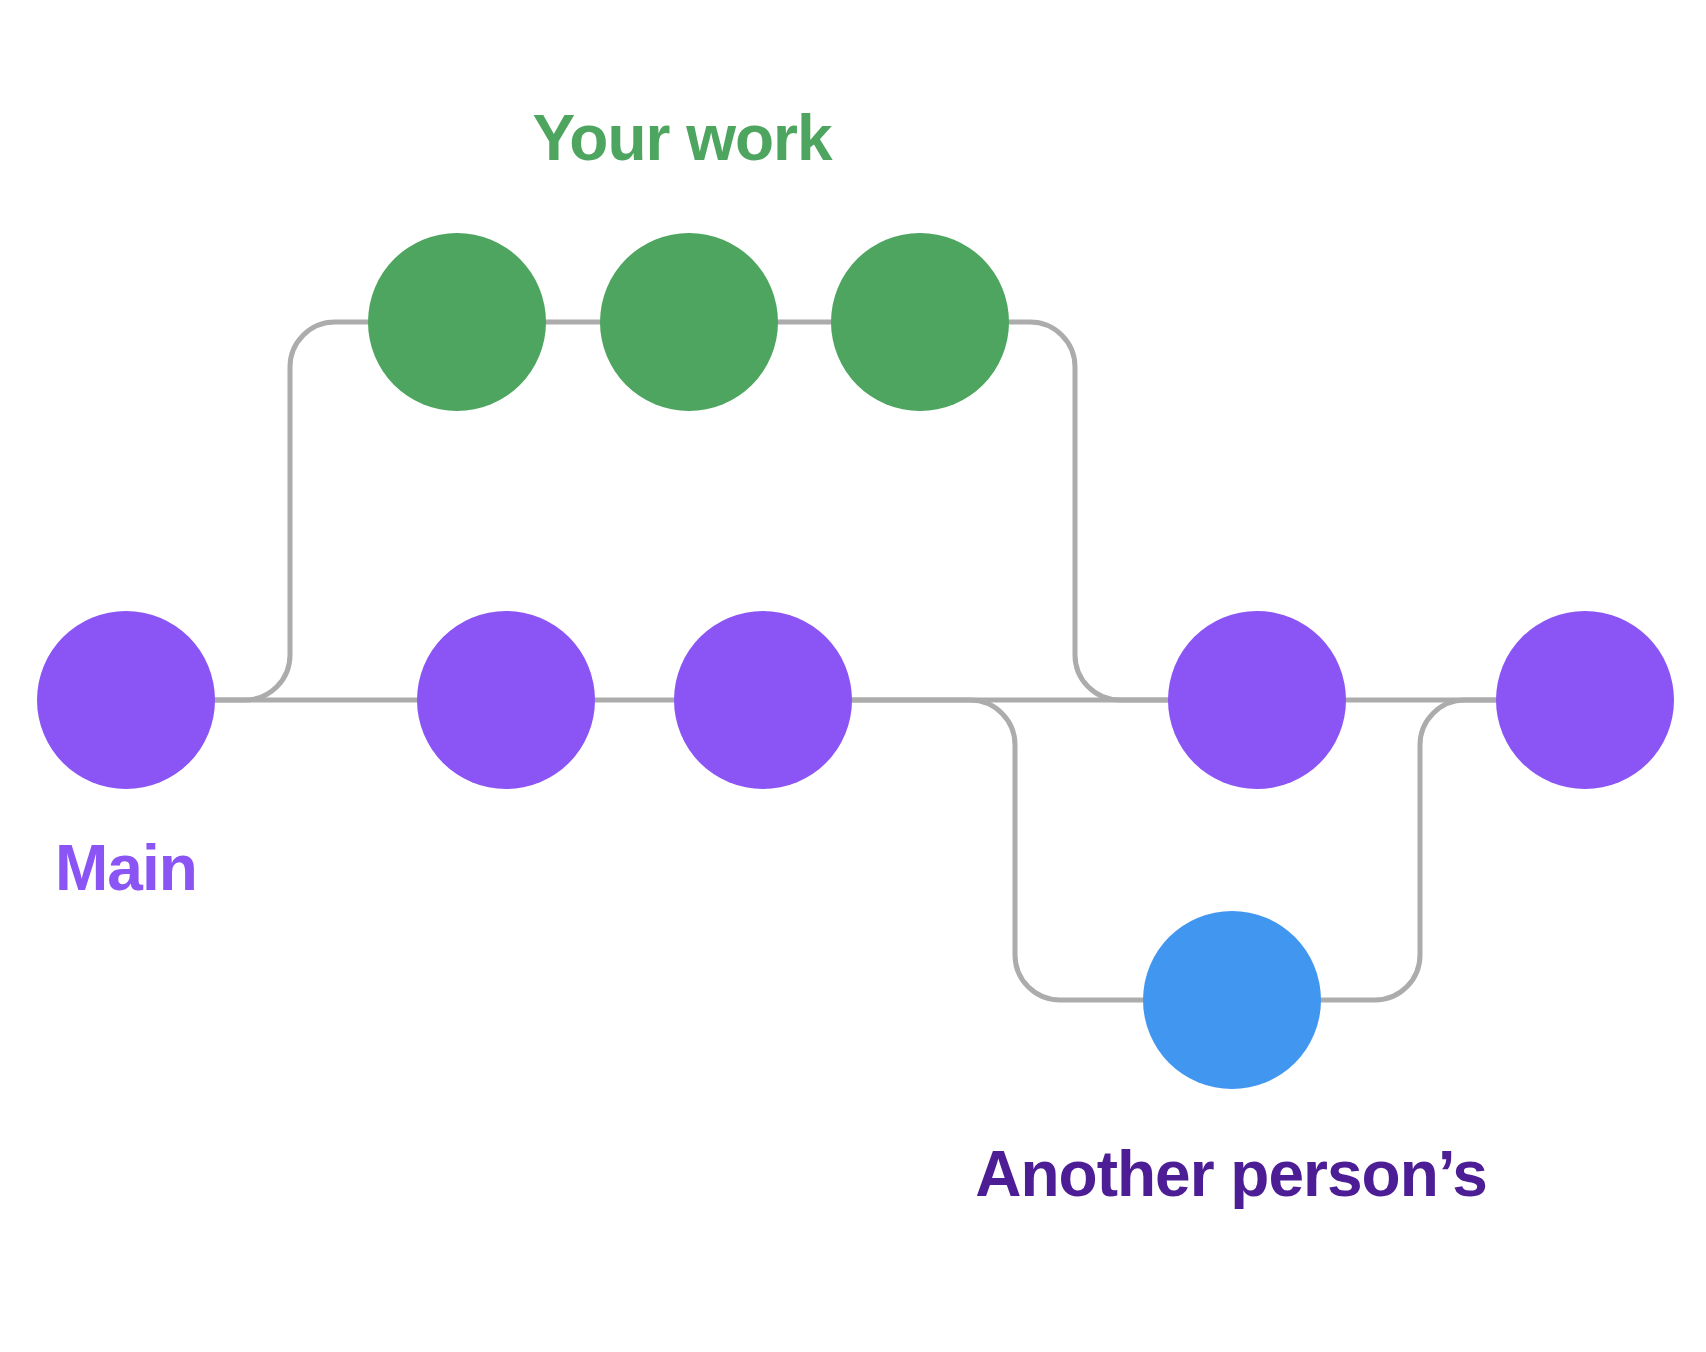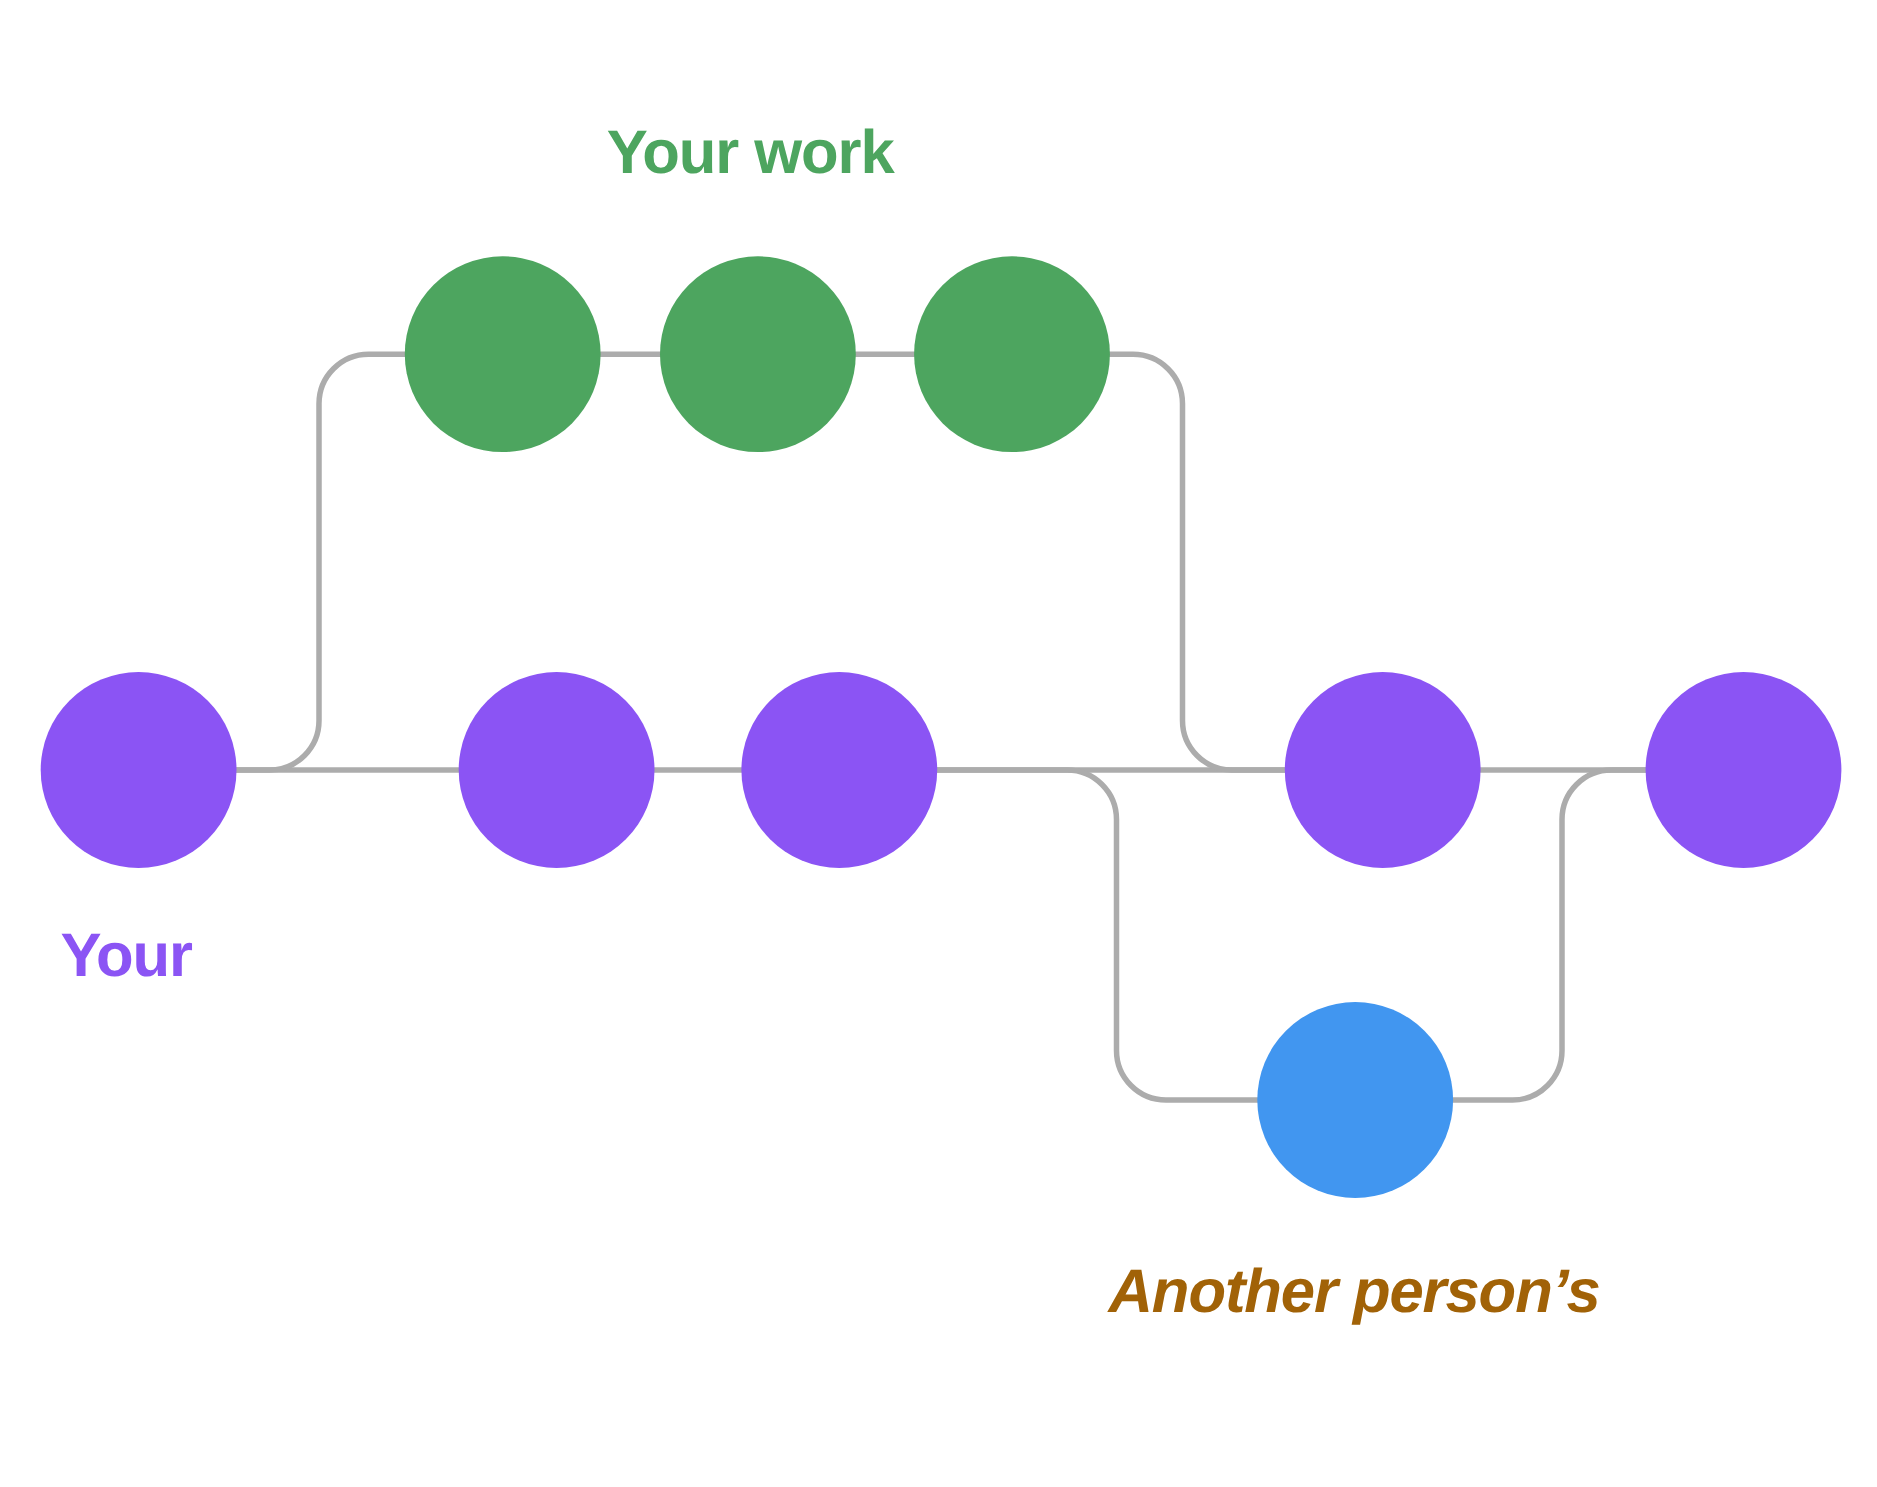--- a/index.html
+++ b/index.html
@@ -24,21 +24,21 @@
     fill: none;
     stroke-linecap: butt;
   }
   .node {
     position: absolute;
     border-radius: 50%;
   }
   .branch-label {
     position: absolute;
     font-weight: 700;
-    font-size: 56px;
+    font-size: 64px;
     letter-spacing: -1px;
     line-height: 80px;
     white-space: nowrap;
   }
   .label-center {
     transform: translateX(-50%);
     text-align: center;
   }
 </style>
 </head>
@@ -59,19 +59,19 @@
       <div class="node" style="left: 1168px; top: 611px; width: 178px; height: 178px; background: rgb(139, 84, 244);"></div>
       <div class="node" style="left: 1496px; top: 611px; width: 178px; height: 178px; background: rgb(139, 84, 244);"></div>
       <div class="node" style="left: 368px; top: 233px; width: 178px; height: 178px; background: rgb(77, 165, 95);"></div>
       <div class="node" style="left: 600px; top: 233px; width: 178px; height: 178px; background: rgb(77, 165, 95);"></div>
       <div class="node" style="left: 831px; top: 233px; width: 178px; height: 178px; background: rgb(77, 165, 95);"></div>
       <div class="node" style="left: 1143px; top: 911px; width: 178px; height: 178px; background: rgb(65, 150, 240);"></div>
     </div>
 
   <div class="branch-label label-center" style="left: 682px; top: 98px; color: rgb(77, 165, 95);">Your work</div>
 
-  <div class="branch-label" style="left: 55px; top: 828px; color: rgb(139, 84, 244);">Your</div>
+  <div class="branch-label" style="left: 55px; top: 828px; color: rgb(139, 84, 244);">Main</div>
 
-  <div class="branch-label label-center" style="left: 1231px; top: 1134px; color: #a16207; font-style: italic;">
+  <div class="branch-label label-center" style="left: 1231px; top: 1134px; color: #4c1d95;">
     <div>Another person’s</div>
   </div>
 
 </div>
 
 </body></html>

